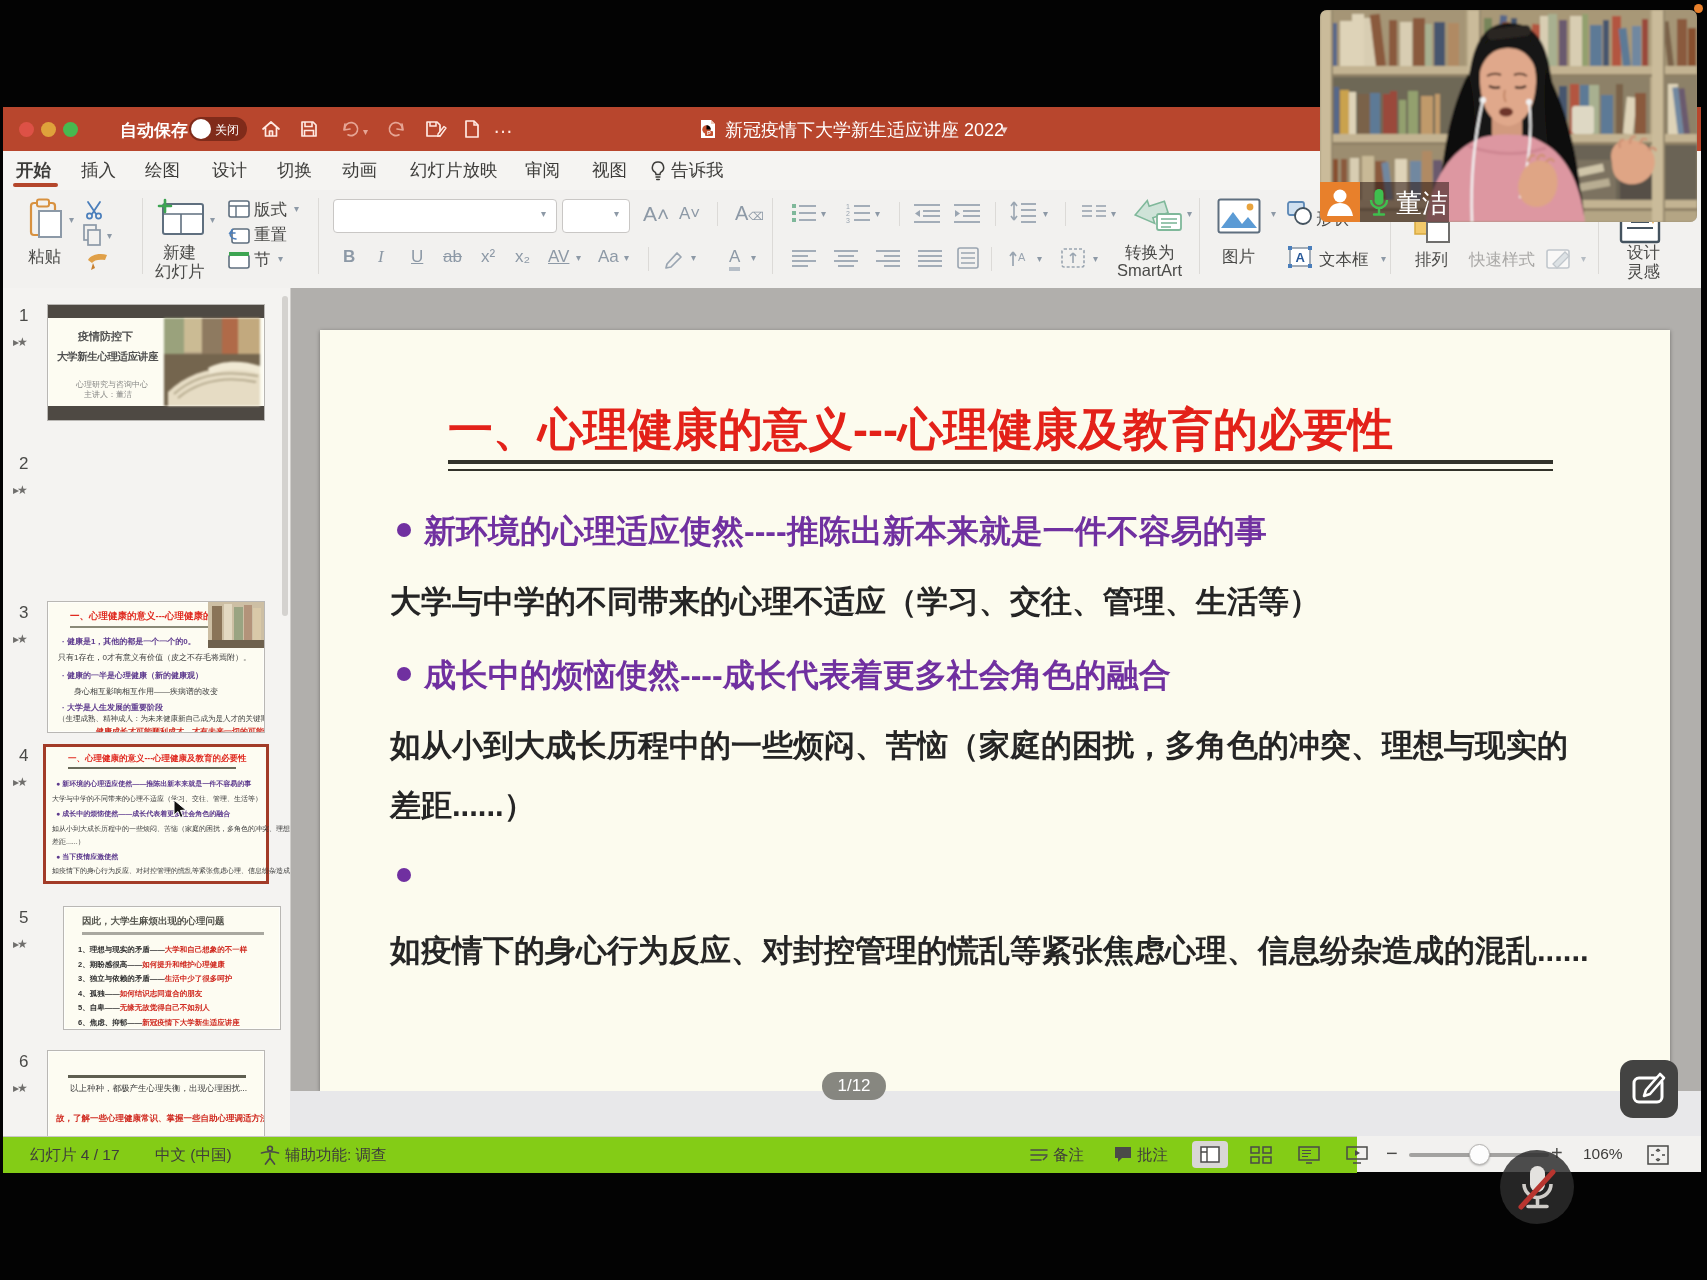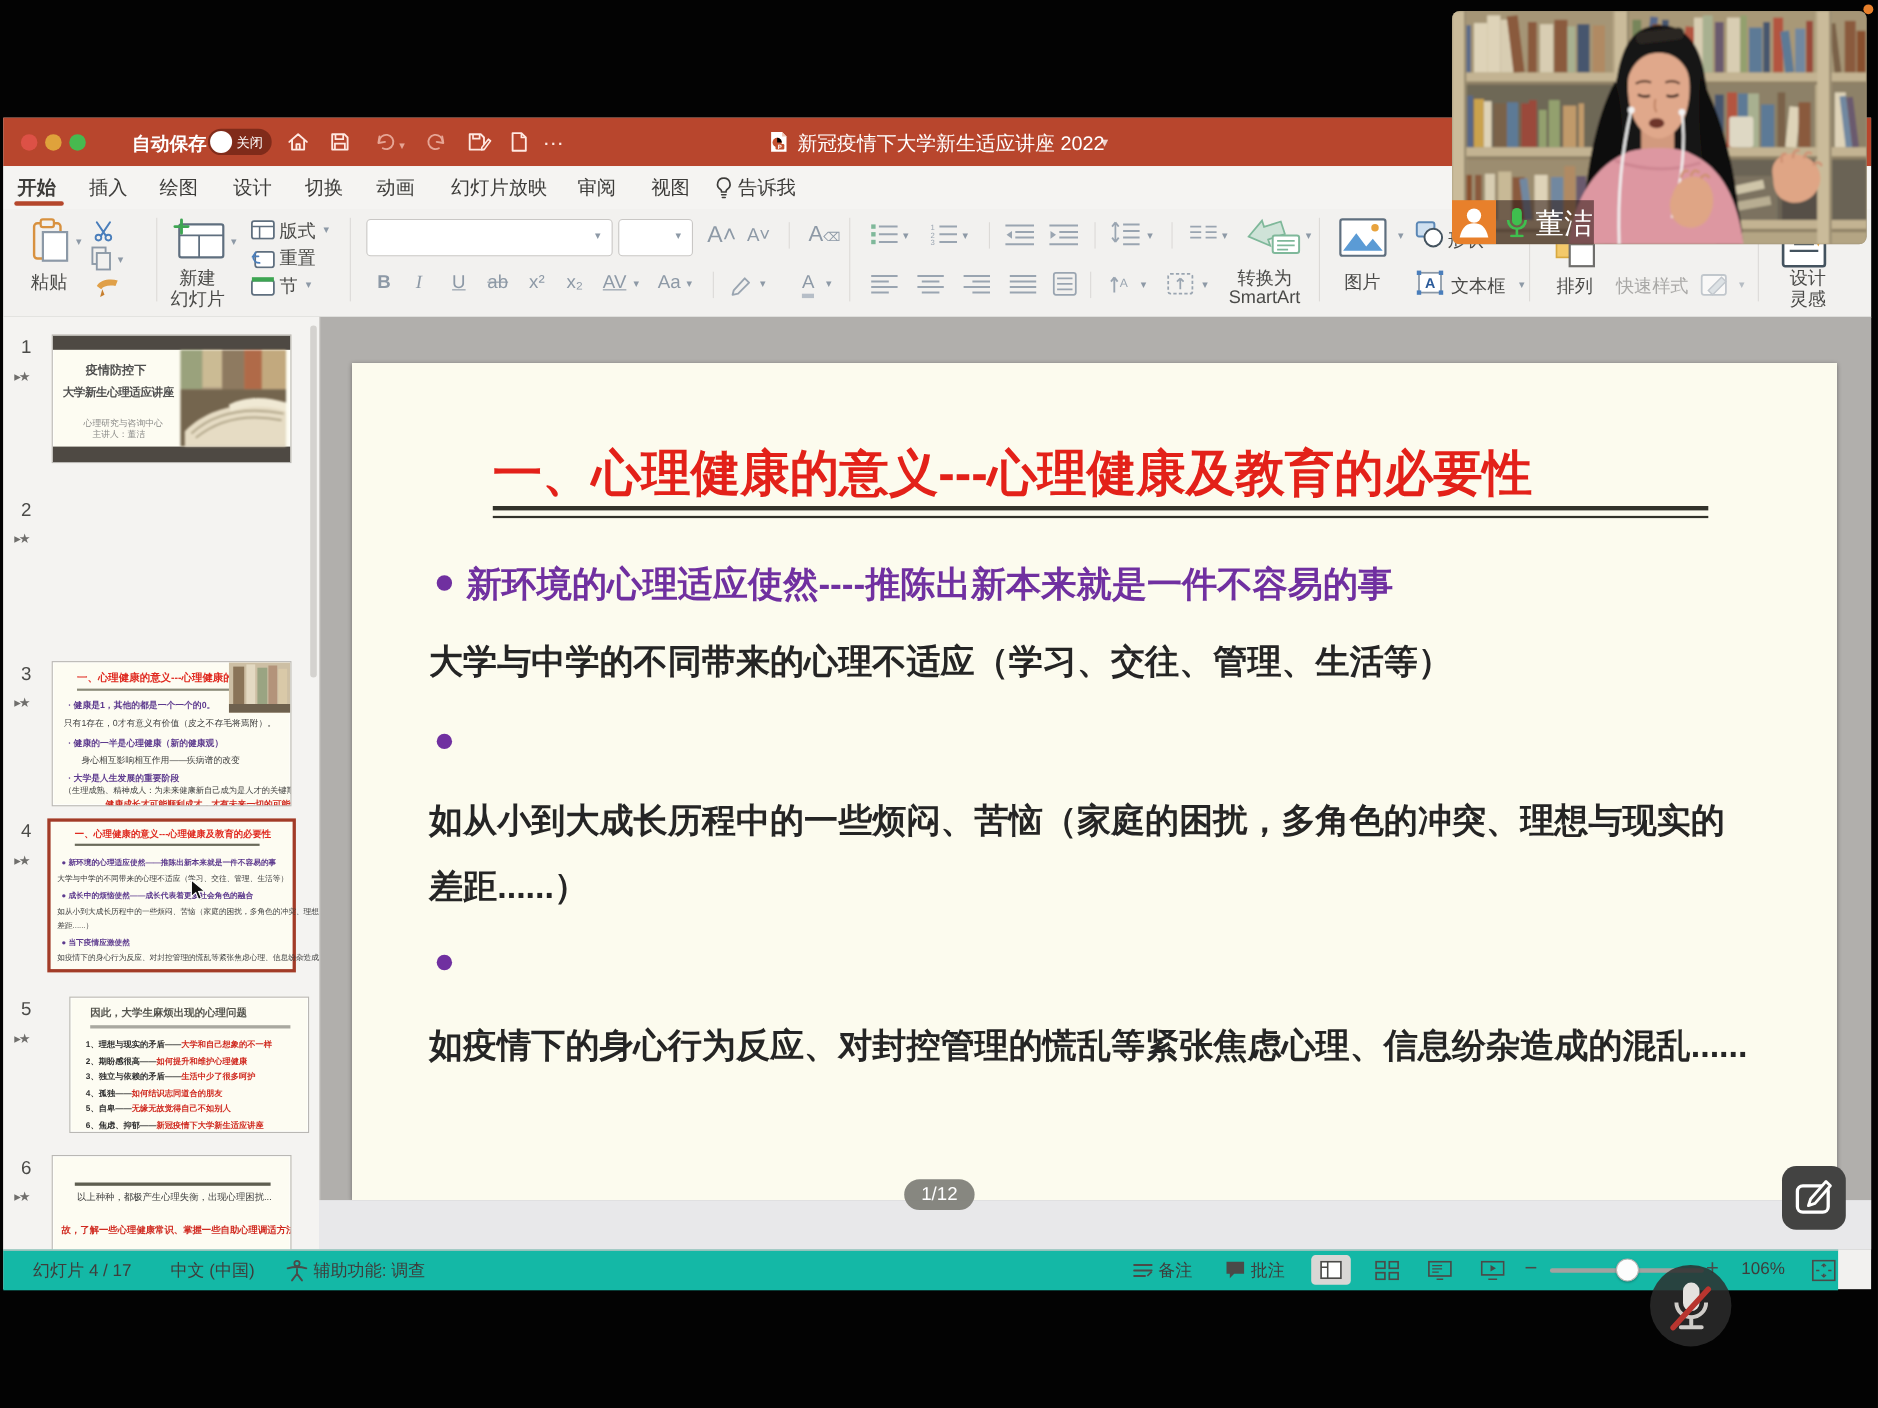--- a/index.html
+++ b/index.html
@@ -53,21 +53,21 @@
   .uline{left:128px;width:1105px;background:#32322a;}
   .sline{white-space:nowrap;font-weight:600;}
   .sline.purple{color:#7030a0;font-weight:700;}
   .sline.black{color:#252525;}
   .bdot{width:14px;height:14px;border-radius:50%;background:#7030a0;}
   #page-pill{left:819px;top:784px;width:64px;height:28px;border-radius:14px;
              background:rgba(125,125,118,.92);color:#fff;font-size:17px;text-align:center;line-height:28px;}
   #snip-btn{left:1617px;top:772px;width:58px;height:58px;border-radius:13px;background:#434342;}
   #below-slide{left:287px;top:803px;width:1411px;height:45px;background:#e8e8ea;}
   
-  #statusbar{left:0;top:1029px;width:1668px;height:36px;background:#14b8a6;border-top:1px solid #c9c7c5;}
+  #statusbar{left:0;top:1029px;width:1354px;height:36px;background:#84cc16;border-top:1px solid #c9c7c5;}
   .sbtext{font-size:15.5px;color:#3e3d3b;white-space:nowrap;top:8px;}
   .sbicon{top:8px;}
   #sb-view-active{left:1189px;top:4px;width:36px;height:27px;background:#d9d7d5;border-radius:4px;}
   #zoom-track{left:1406px;top:16px;width:140px;height:4px;background:#a3a2a0;border-radius:2px;}
   #zoom-thumb{left:1466px;top:7px;width:19px;height:19px;border-radius:50%;background:#fdfdfd;
               border:1px solid #b5b3b1;box-shadow:0 1px 2px rgba(0,0,0,.25);}
   
   #webcam{left:1320px;top:10px;width:377px;height:212px;border-radius:7px;overflow:hidden;background:#9a8d72;}
   #webcam svg{display:block;}
   #cam-badge{left:0px;top:172px;width:40px;height:40px;background:#e8802b;}
@@ -594,20 +594,21 @@
 
       <div id="slide" class="abs">
         <div id="slide-title" class="abs">一、心理健康的意义---心理健康及教育的必要性</div>
         <div class="abs uline" style="top:130px;height:4px"></div>
         <div class="abs uline" style="top:139px;height:2px"></div>
 
         <div class="abs bdot" style="left:77px;top:193px"></div>
         <div class="abs sline purple" style="left:104px;top:180px;font-size:32px">新环境的心理适应使然----推陈出新本来就是一件不容易的事</div>
         <div class="abs sline black" style="left:70px;top:251px;font-size:31px">大学与中学的不同带来的心理不适应（学习、交往、管理、生活等）</div>
         <div class="abs bdot" style="left:77px;top:337px"></div>
+        <div class="abs sline purple" style="left:104px;top:324px;font-size:32px">成长中的烦恼使然----成长代表着更多社会角色的融合</div>
         <div class="abs sline black" style="left:70px;top:395px;font-size:31px">如从小到大成长历程中的一些烦闷、苦恼（家庭的困扰，多角色的冲突、理想与现实的</div>
         <div class="abs sline black" style="left:70px;top:455px;font-size:31px">差距......）</div>
         <div class="abs bdot" style="left:77px;top:538px"></div>
         <div class="abs sline black" style="left:70px;top:600px;font-size:31px">如疫情下的身心行为反应、对封控管理的慌乱等紧张焦虑心理、信息纷杂造成的混乱......</div>
       </div>
 
       <div id="below-slide" class="abs"></div>
       <div id="page-pill" class="abs">1/12</div>
 
       <div id="snip-btn" class="abs">

